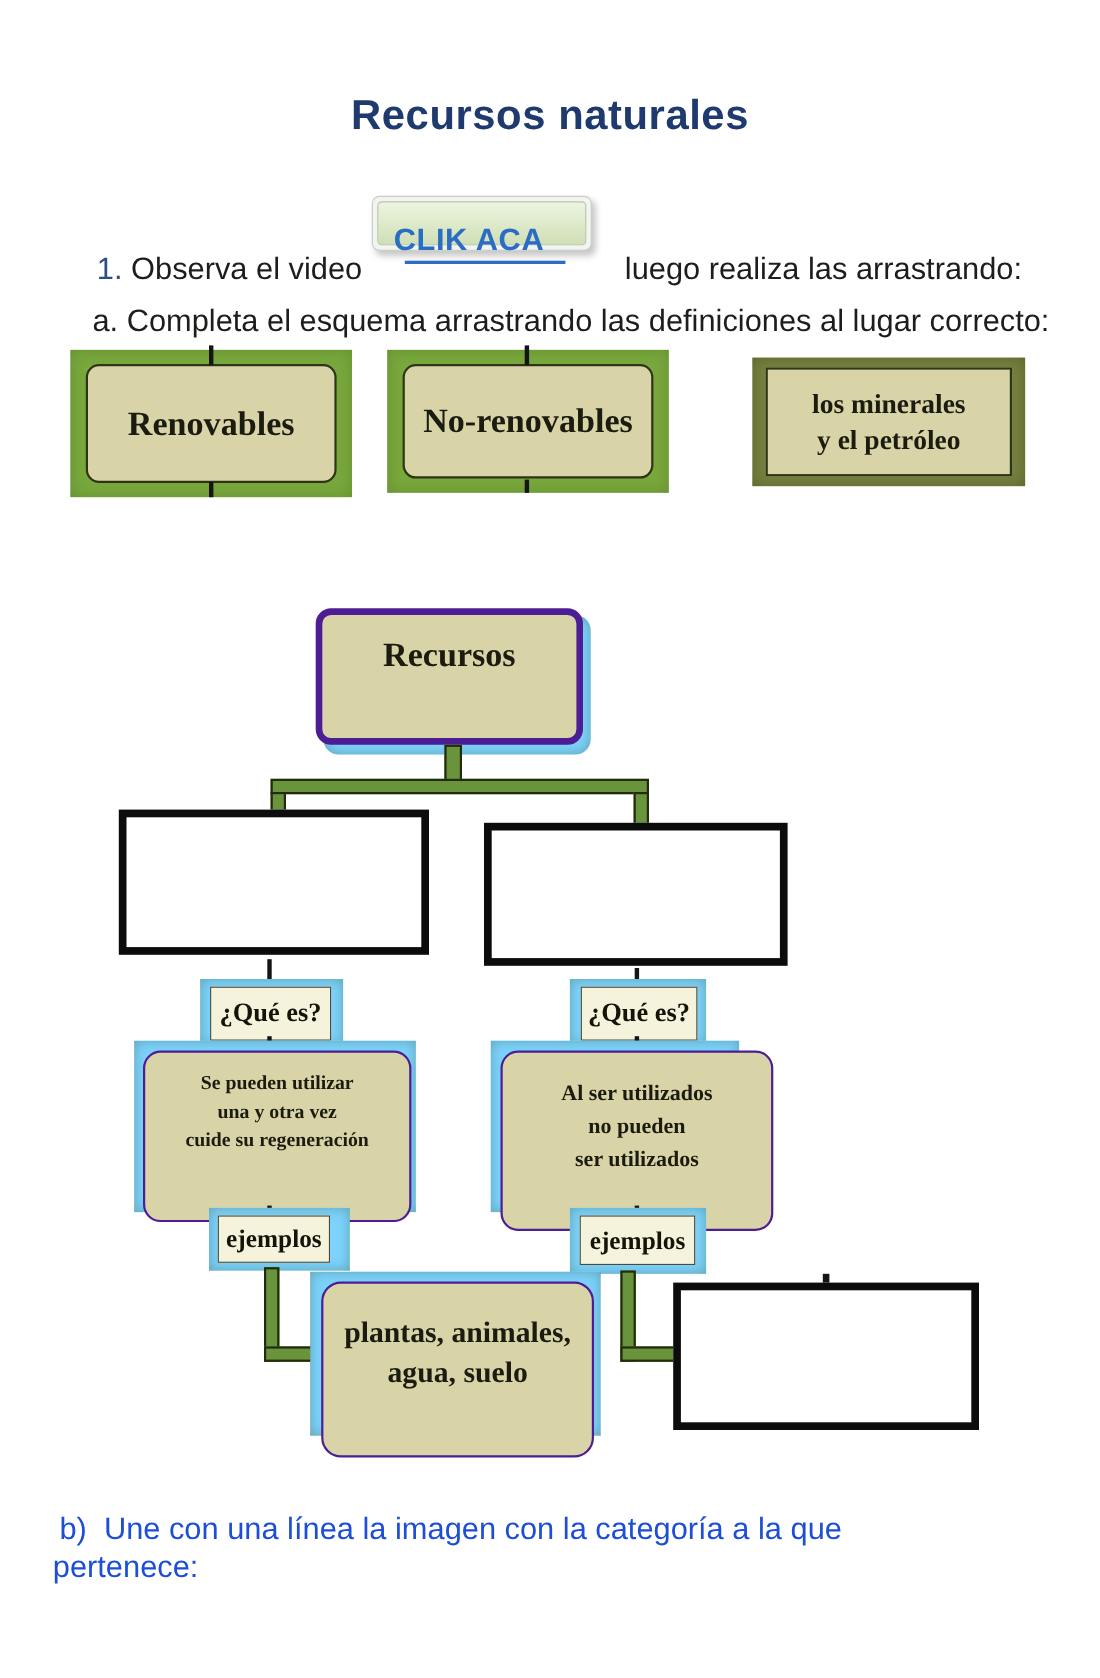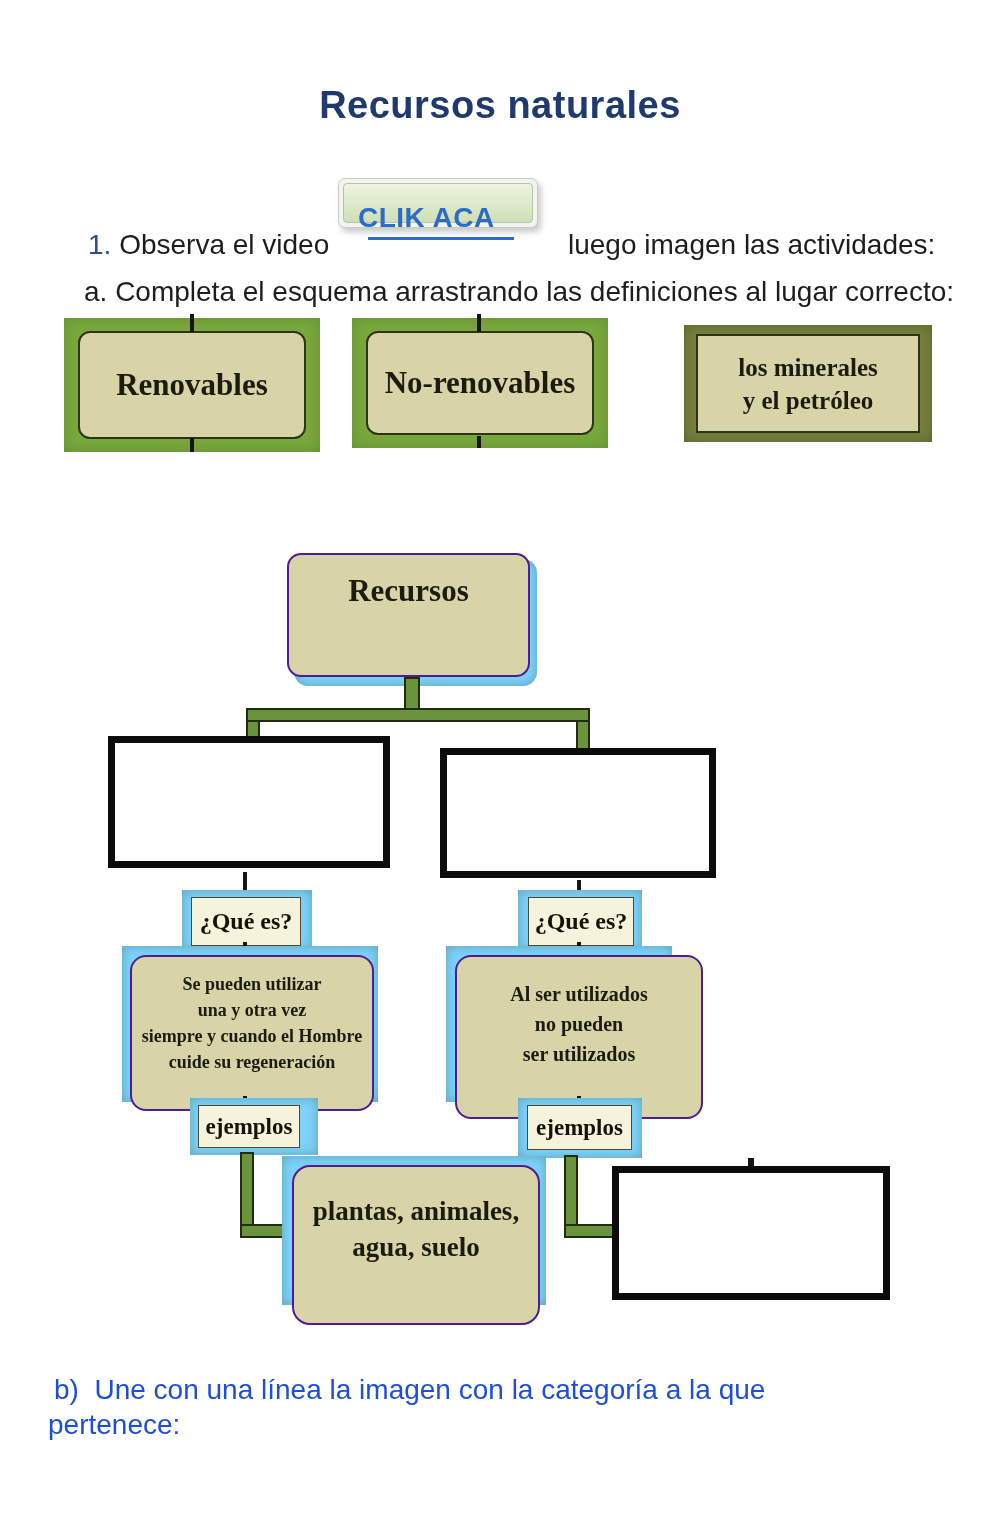--- a/index.html
+++ b/index.html
@@ -36,21 +36,21 @@
   .drag-green{background:#79a83d;box-shadow:inset 0 0 14px rgba(40,70,10,.25);}
   .drag-olive{background:#77813f;box-shadow:inset 0 0 14px rgba(40,50,10,.35);}
   .drag-inner{
     position:absolute;left:14px;right:14px;top:13px;bottom:13px;
     background:#d8d4a7;border:2px solid #2e3417;border-radius:12px;
     display:flex;flex-direction:column;align-items:center;justify-content:center;
     font-family:"Liberation Serif",serif;font-weight:bold;color:#1b1b10;
   }
   
   .tan-box{
-    background:#d8d4a7;border:2px solid #4c1d95;border-radius:14px;
+    background:#d8d4a7;border:6px solid #4c1d95;border-radius:14px;
     font-family:"Liberation Serif",serif;font-weight:bold;color:#1b1b10;text-align:center;
   }
   .green-pad{background:#7dd3fc;box-shadow:inset 0 0 12px rgba(30,50,10,.3);}
   .cream-label{
     background:#f6f3dd;border:1px solid #4a4a3a;
     font-family:"Liberation Serif",serif;font-weight:bold;color:#141408;
     display:flex;align-items:center;justify-content:center;
   }
   .white-drop{background:#ffffff;border:7px solid #0c0c0c;}
   .conn{background:#69943c;border:2px solid #222b10;}
@@ -61,21 +61,21 @@
 
 <h1 class="abs title">Recursos naturales</h1>
 
 <div class="abs btn-outer">
   <div class="btn-inner"></div>
 </div>
 <div class="abs clik">CLIK ACA</div>
 <div class="abs clik-underline"></div>
 
 <div class="abs instr" style="left:88px;top:229px;"><span class="num">1.</span><span> </span><span>Observa el video</span></div>
-<div class="abs instr" style="left:568px;top:229px;">luego imagen las actividades:</div>
+<div class="abs instr" style="left:568px;top:229px;">luego realiza las arrastrando:</div>
 
 <div class="abs instr" style="left:84px;top:276px;">a. Completa el esquema arrastrando las definiciones al lugar correcto:</div>
 
 <div class="abs drag-green" style="left:64px;top:318px;width:256px;height:134px;">
   <div class="drag-inner" style="font-size:31px;">Renovables</div>
 </div>
 <div class="abs drag-green" style="left:352px;top:318px;width:256px;height:130px;">
   <div class="drag-inner" style="font-size:31px;">No-renovables</div>
 </div>
 <div class="abs drag-olive" style="left:684px;top:325px;width:248px;height:117px;">
@@ -113,21 +113,20 @@
   <div class="cream-label" style="position:absolute;left:10px;top:7px;width:104px;height:47px;font-size:24px;">¿Qué es?</div>
 </div>
 
 <div class="abs tick" style="left:243px;top:942px;width:4px;height:16px;"></div>
 <div class="abs tick" style="left:577px;top:942px;width:4px;height:16px;"></div>
 
 <div class="abs green-pad" style="left:122px;top:946px;width:256px;height:156px;">
   <div class="tan-box" style="position:absolute;left:8px;top:9px;width:240px;height:138px;border-width:2px;border-radius:16px;font-size:18px;line-height:26px;padding-top:14px;">
     <div>Se pueden utilizar</div>
     <div>una y otra vez</div>
-    <div>siempre y cuando el Hombre</div>
     <div>cuide su regeneración</div>
   </div>
 </div>
 <div class="abs green-pad" style="left:446px;top:946px;width:226px;height:156px;">
   <div class="tan-box" style="position:absolute;left:9px;top:9px;width:244px;height:138px;border-width:2px;border-radius:16px;font-size:20px;line-height:30px;padding-top:22px;">
     <div>Al ser utilizados</div>
     <div>no pueden</div>
     <div>ser utilizados</div>
   </div>
 </div>

